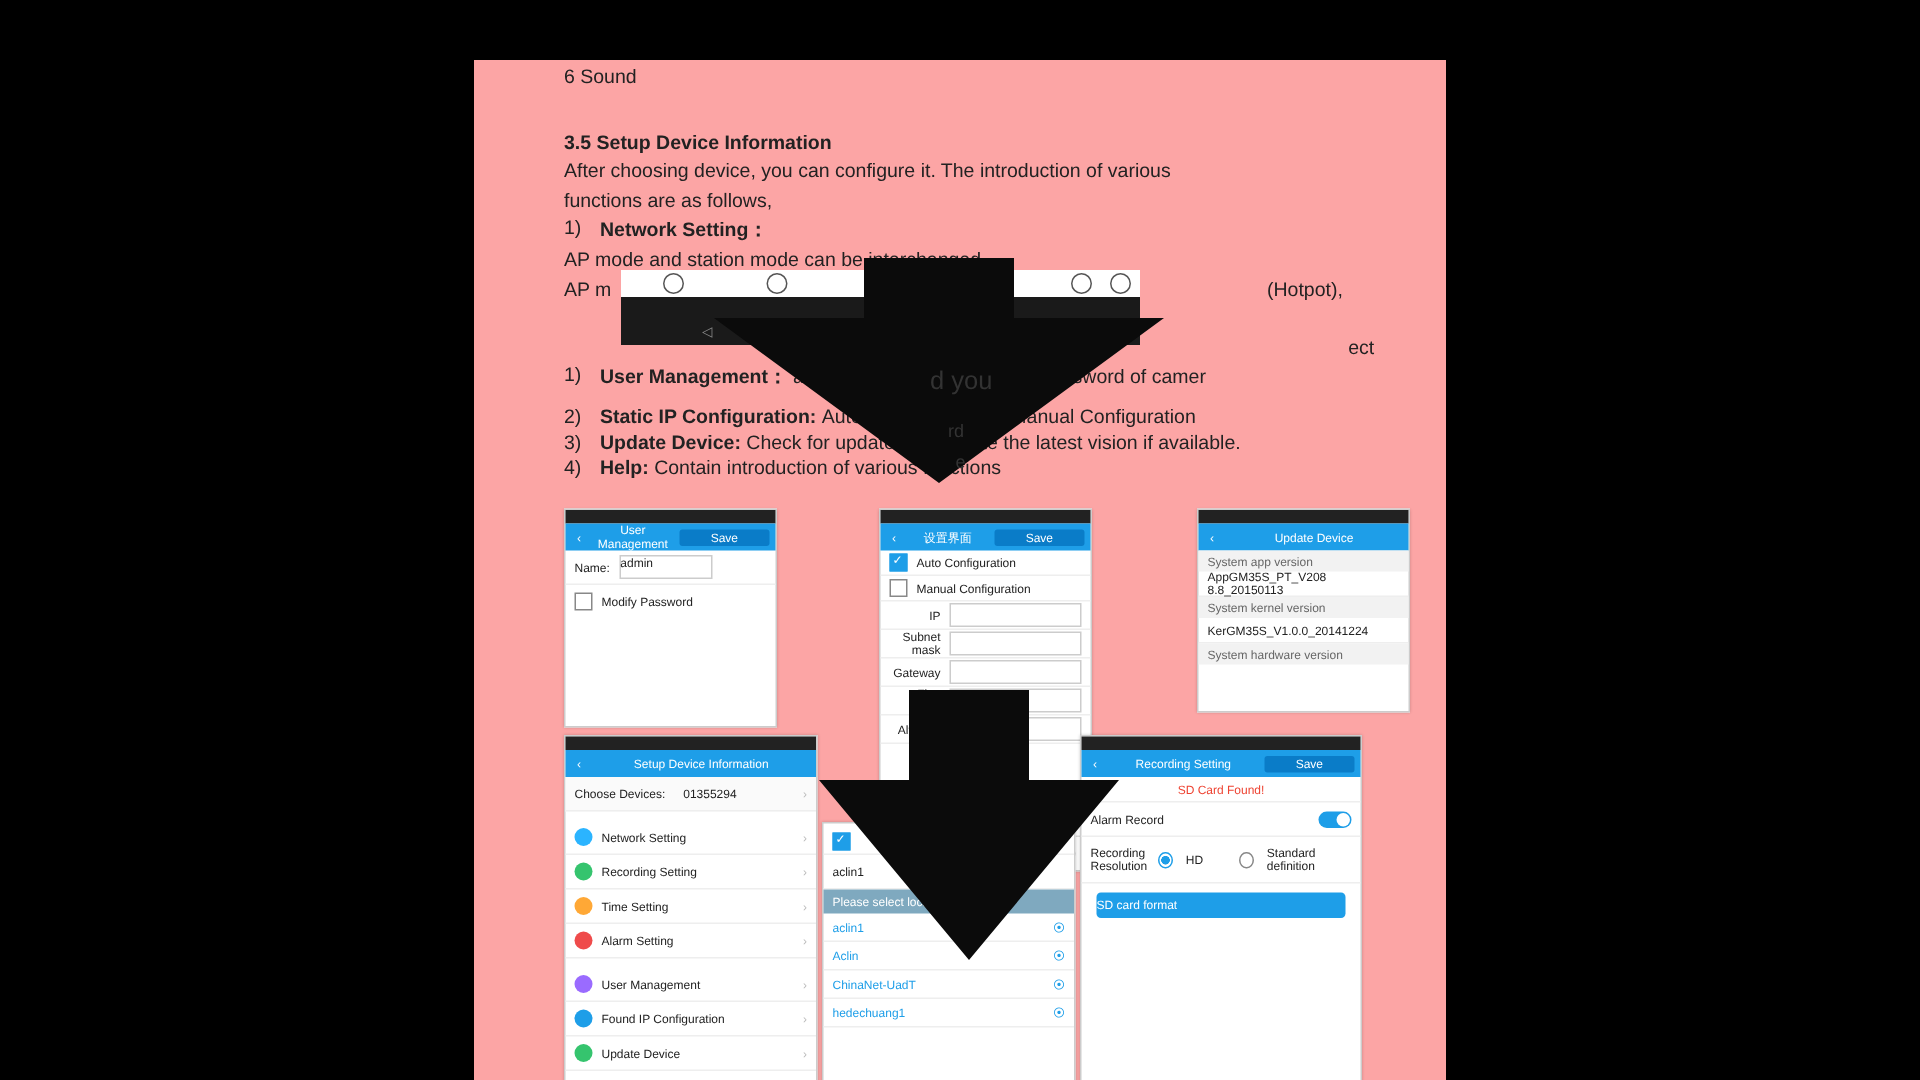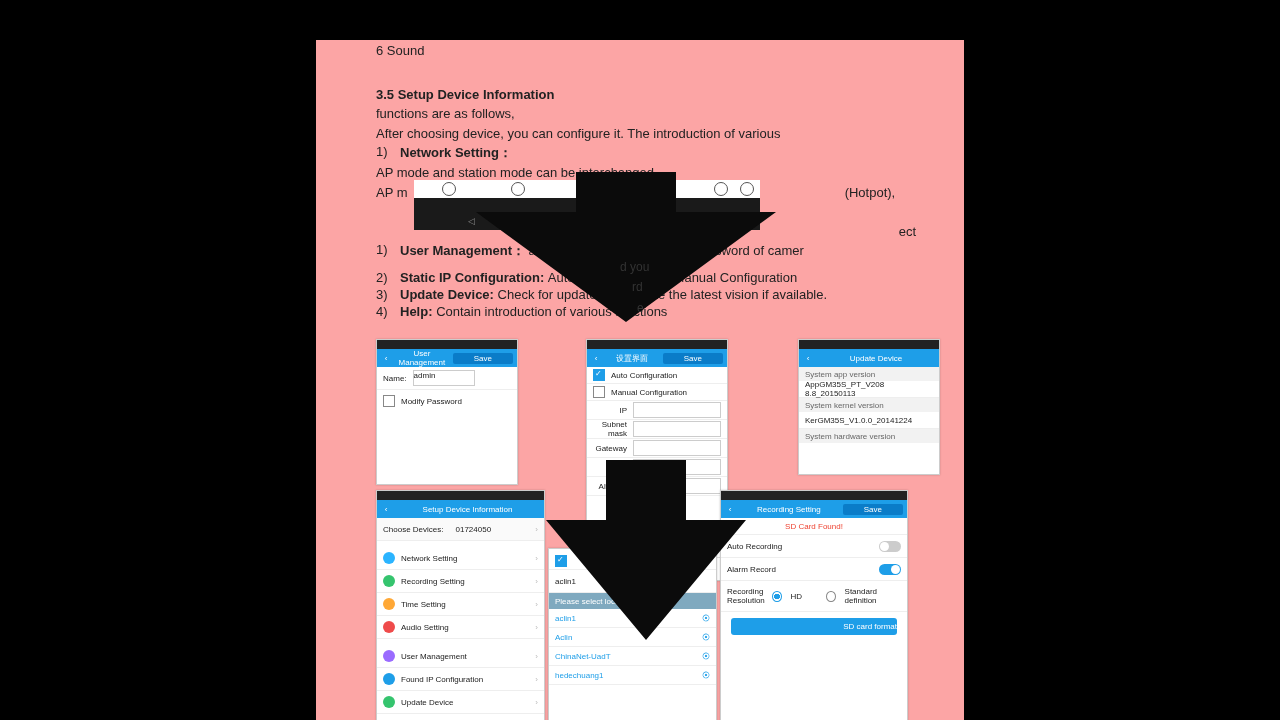--- a/index.html
+++ b/index.html
@@ -29,21 +29,21 @@
   .tabi{width:12px;height:12px;border:1.5px solid #555;border-radius:50%;}
   .tabi.act{border-color:#1e9ee8;}
   .tog{width:22px;height:11px;border-radius:6px;background:#ccc;margin-left:auto;position:relative;}
   .tog.on{background:#1e9ee8;}
   .tog::after{content:"";position:absolute;width:9px;height:9px;background:#fff;border-radius:50%;top:1px;left:1px;}
   .tog.on::after{left:12px;}
   .txtfld{flex:1;height:14px;border:1px solid #ccc;background:#fff;}
   .cb{width:10px;height:10px;border:1px solid #888;display:inline-block;}
   .cb.chk{background:#1e9ee8;border-color:#1e9ee8;position:relative;}
   .cb.chk::after{content:"✓";color:#fff;font-size:8px;position:absolute;left:1px;top:-1px;}
-  .btn{background:#1e9ee8;color:#fff;text-align:right;border-radius:3px;padding:4px 0;margin:6px 10px;}
+  .btn{background:#1e9ee8;color:#fff;text-align:left;border-radius:3px;padding:4px 0;margin:6px 10px;}
   .wifi-row{height:18px;border-bottom:1px solid #eee;display:flex;align-items:center;padding:0 6px;color:#1e9ee8;}
   .wifi-ic{margin-left:auto;color:#1e9ee8;}
   .radio{width:9px;height:9px;border:1.5px solid #888;border-radius:50%;display:inline-block;margin-right:3px;}
   .radio.sel{border-color:#1e9ee8;background:radial-gradient(circle,#1e9ee8 45%,#fff 50%);}
 
   
   .arrow{position:absolute;pointer-events:none;}
 
   
   .darknav{position:absolute;background:#1a1a1a;}
@@ -56,22 +56,22 @@
 </style>
 </head>
 <body>
 <div class="stage">
   <div class="page">
 
     <div class="doc">
       <p>6 Sound</p>
       <p style="height:22px"></p>
       <p class="bold">3.5 Setup Device Information</p>
+      <p>After choosing device, you can configure it. The introduction of various</p>
       <p>functions are as follows,</p>
-      <p>After choosing device, you can configure it. The introduction of various</p>
 
       <div class="li">
           <span class="n">1)</span>
         <span class="t"><span class="bold">Network Setting：</span></span>
         </div>
       <p class="ind">AP mode and station mode can be interchanged.</p>
       <p class="ind"><span>AP m</span>
         <span style="display:inline-block;width:140px"></span>
         <span>Camera work as a independ</span>
         <span style="display:inline-block;width:120px"></span>
@@ -191,42 +191,42 @@
     </div>
 
     <div class="phone" style="left:60px;top:450px;width:167px;height:270px">
       <div class="statusbar"></div>
       <div class="hdr">
           <span class="back">‹</span>
           <span class="ttl">Setup Device Information</span>
         </div>
       <div class="row" style="background:#fafafa">
         <span>Choose Devices:</span>
-          <span style="margin-left:6px">01724050</span>
+          <span style="margin-left:6px">01355294</span>
           <span class="chev">›</span>
         </div>
       <div style="height:6px"></div>
       <div class="row">
           <span class="ico" style="background:#2bb4ff"></span>
           <span>Network Setting</span>
           <span class="chev">›</span>
         </div>
       <div class="row">
           <span class="ico" style="background:#35c46e"></span>
           <span>Recording Setting</span>
           <span class="chev">›</span>
         </div>
       <div class="row">
           <span class="ico" style="background:#ffa836"></span>
           <span>Time Setting</span>
           <span class="chev">›</span>
         </div>
       <div class="row">
           <span class="ico" style="background:#ef4b4b"></span>
-          <span>Audio Setting</span>
+          <span>Alarm Setting</span>
           <span class="chev">›</span>
         </div>
       <div style="height:6px"></div>
       <div class="row">
           <span class="ico" style="background:#9a6bff"></span>
           <span>User Management</span>
           <span class="chev">›</span>
         </div>
       <div class="row">
           <span class="ico" style="background:#1e9ee8"></span>
@@ -296,24 +296,20 @@
     </div>
 
     <div class="phone" style="left:404px;top:450px;width:186px;height:270px">
       <div class="statusbar"></div>
       <div class="hdr">
           <span class="back">‹</span>
           <span class="ttl">Recording Setting</span>
           <span class="sv">Save</span>
         </div>
       <div class="row" style="color:#e43;justify-content:center;height:16px">SD Card Found!</div>
-      <div class="row">
-          <span>Auto Recording</span>
-          <span class="tog"></span>
-        </div>
       <div class="row">
           <span>Alarm Record</span>
           <span class="tog on"></span>
         </div>
       <div class="row" style="height:30px">
         <span style="width:46px">Recording Resolution</span>
         <span class="radio sel"></span>
           <span>HD</span>
         <span style="width:14px"></span>
         <span class="radio"></span>
@@ -374,18 +370,18 @@
         </div>
     </div>
 
     <svg class="arrow" style="left:150px;top:132px" width="320" height="160">
       <polygon points="110,0 210,0 210,40 310,40 160,150 10,40 110,40" fill="#0b0b0b"></polygon>
     </svg>
     <svg class="arrow" style="left:230px;top:420px" width="200" height="190">
       <polygon points="60,0 140,0 140,60 200,60 100,180 0,60 60,60" fill="#0b0b0b"></polygon>
     </svg>
 
-    <span style="position:absolute;left:304px;top:220px;font-size:12px;color:#333">d you</span>
+    <span style="position:absolute;left:304px;top:204px;font-size:17px;color:#333">d you</span>
     <span style="position:absolute;left:316px;top:240px;font-size:12px;color:#333">rd</span>
     <span style="position:absolute;left:321px;top:261px;font-size:12px;color:#333">e</span>
 
   </div>
 </div>
 
 </body></html>

